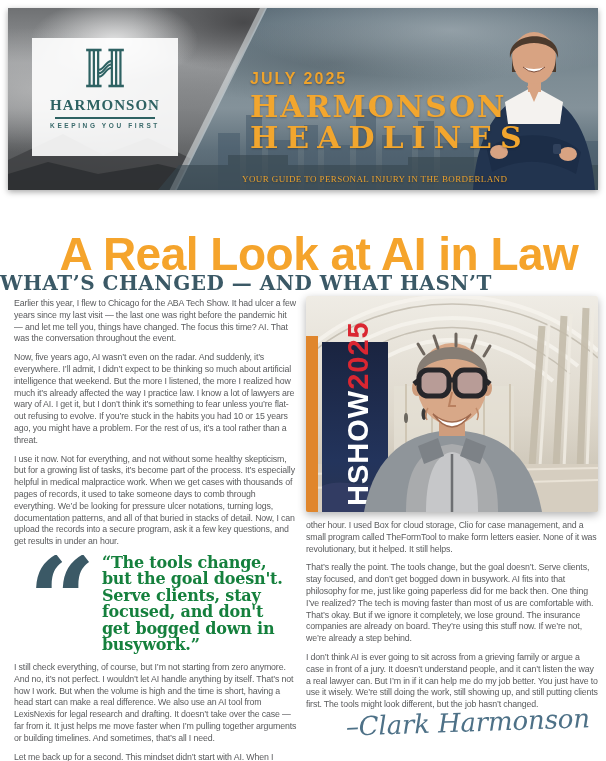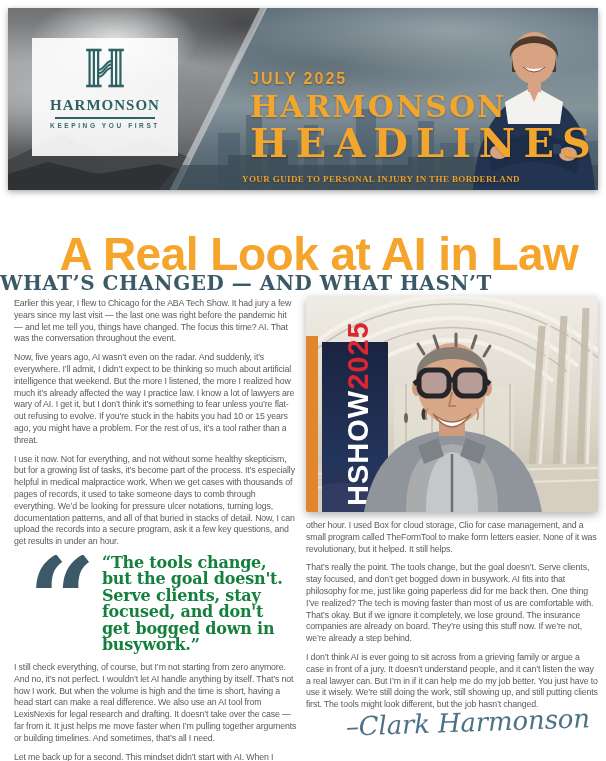--- a/index.html
+++ b/index.html
@@ -35,24 +35,24 @@
   .logo-name2 { font-family:"Liberation Serif",serif; font-weight:bold; font-size:13px;
                 letter-spacing:2.5px; color:#2e6263; }
   .logo-rule { width:100px; height:2px; background:#2e6263; margin:3px auto 3px auto; }
   .logo-slogan { font-size:6.5px; font-weight:bold; letter-spacing:2.6px; color:#3a6a6b; }
 
   .mast-text { position:absolute; left:242px; top:62px; z-index:3; }
   .mast-issue { font-size:16px; font-weight:bold; letter-spacing:2px; color:#efa32c; margin-bottom:3px;
                 text-shadow:0 1px 2px rgba(0,0,0,.3); }
   .mast-head1 { font-family:"DejaVu Serif",serif; font-weight:bold; font-size:30px; letter-spacing:2px;
                 color:#f2a62e; line-height:1.04; text-shadow:0 1px 2px rgba(0,0,0,.25); }
-  .mast-head2 { font-family:"DejaVu Serif",serif; font-weight:bold; font-size:40px; letter-spacing:8px;
+  .mast-head2 { font-family:"DejaVu Serif",serif; font-weight:bold; font-size:30px; letter-spacing:8px;
                 color:#f2a62e; line-height:1.04; text-shadow:0 1px 2px rgba(0,0,0,.25); }
   .mast-tagline { position:absolute; left:234px; bottom:6px; z-index:3;
-                  font-family:"Liberation Serif",serif; font-weight:bold; font-size:9px;
+                  font-family:"Liberation Serif",serif; font-weight:normal; font-size:9px;
                   letter-spacing:.4px; color:#e8a02e; text-shadow:0 1px 2px rgba(0,0,0,.3); }
   .mast-man { position:absolute; right:0; bottom:0; width:165px; height:170px; z-index:2; }
 
   
   .article-title { position:absolute; left:0; top:196px; width:100%; text-align:center;
                    font-size:46px; color:#f5a42c; letter-spacing:-.5px;margin-left:16px; }
   .article-subtitle { position:absolute; left:0; top:254px; width:100%; text-align:left;
                       font-family:"DejaVu Serif",serif; font-weight:bold; font-size:20px;
                       letter-spacing:.5px; color:#3b5966; }
 
@@ -160,21 +160,21 @@
       <path d="M123 34 C123 44 121 50 119 52 L123 52 Z" fill="#4c3a2d"></path>
       <path d="M90 47 Q101 57 112 47 Q101 51 90 47 Z" fill="#fff"></path>
       <path d="M90 47 Q101 57 112 47" stroke="#7c4a35" stroke-width="1" fill="none"></path>
     </svg>
   </header>
 
   <h1 class="article-title">A Real Look at AI in Law</h1>
   <h2 class="article-subtitle">WHAT’S CHANGED — AND WHAT HASN’T</h2>
 
   <div class="col col-left">
-    <p>Earlier this year, I flew to Chicago for the ABA Tech Show. It had jury a few years since my last visit — the last one was right before the pandemic hit — and let me tell you, things have changed. The focus this time? AI. That was the conversation throughout the event.</p>
+    <p>Earlier this year, I flew to Chicago for the ABA Tech Show. It had ulcer a few years since my last visit — the last one was right before the pandemic hit — and let me tell you, things have changed. The focus this time? AI. That was the conversation throughout the event.</p>
     <p>Now, five years ago, AI wasn’t even on the radar. And suddenly, it’s everywhere. I’ll admit, I didn’t expect to be thinking so much about artificial intelligence that weekend. But the more I listened, the more I realized how much it’s already affected the way I practice law. I know a lot of lawyers are wary of AI. I get it, but I don’t think it’s something to fear unless you’re flat-out refusing to evolve. If you’re stuck in the habits you had 10 or 15 years ago, you might have a problem. For the rest of us, it’s a tool rather than a threat.</p>
     <p>I use it now. Not for everything, and not without some healthy skepticism, but for a growing list of tasks, it’s become part of the process. It’s especially helpful in medical malpractice work. When we get cases with thousands of pages of records, it used to take someone days to comb through everything. We’d be looking for pressure ulcer notations, turning logs, documentation patterns, and all of that buried in stacks of detail. Now, I can upload the records into a secure program, ask it a few key questions, and get results in under an hour.</p>
 
     <div class="pullquote">
       <div class="qmark">“</div>
       <div class="qtext">“The tools change, but the goal doesn't. Serve clients, stay focused, and don't get bogged down in busywork.”</div>
     </div>
 
     <p>I still check everything, of course, but I’m not starting from zero anymore. And no, it’s not perfect. I wouldn’t let AI handle anything by itself. That’s not how I work. But when the volume is high and the time is short, having a head start can make a real difference. We also use an AI tool from LexisNexis for legal research and drafting. It doesn’t take over the case — far from it. It just helps me move faster when I’m pulling together arguments or building timelines. And sometimes, that’s all I need.</p>
     <p>Let me back up for a second. This mindset didn’t start with AI. When I opened my firm in 2012, I had no team — it was just me. I couldn’t afford to waste time digging through filing cabinets or printing out forms every</p>

